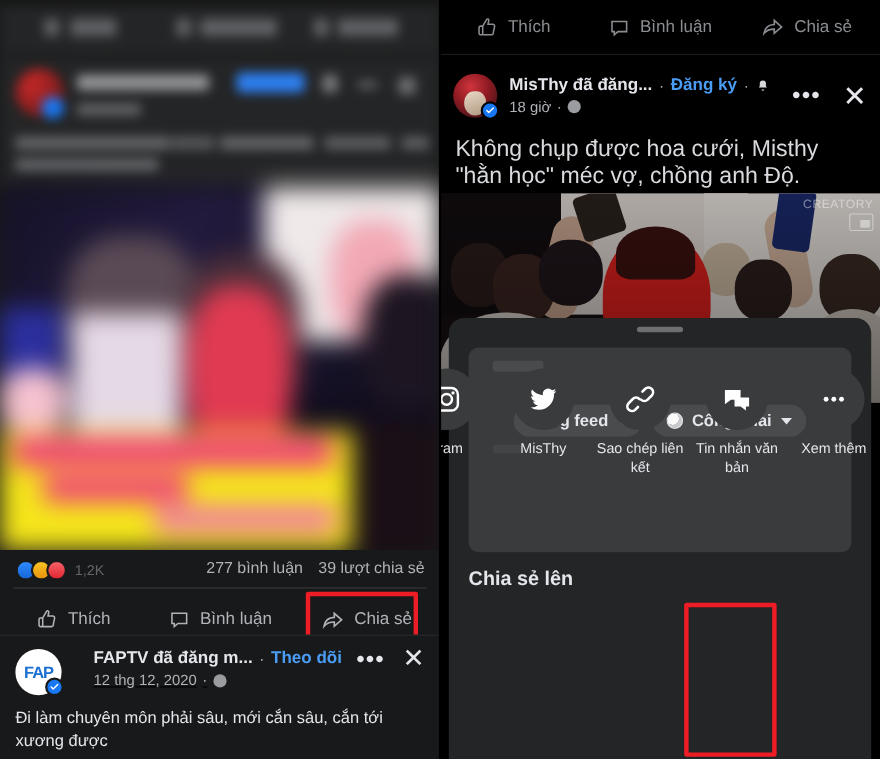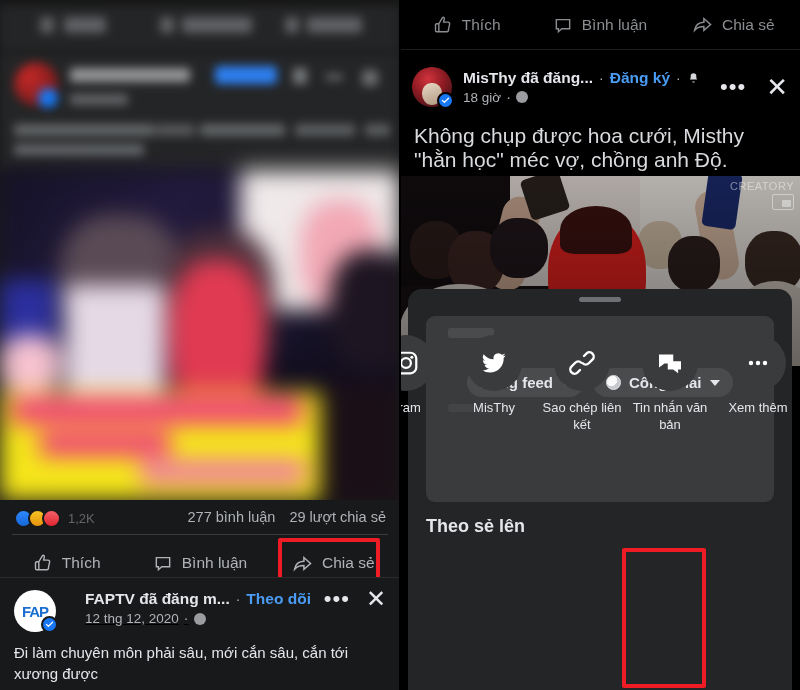--- a/index.html
+++ b/index.html
@@ -389,21 +389,21 @@
     </div>
 
     <div class="counts-row">
       <div class="reactions">
         <div class="r like"></div>
         <div class="r haha"></div>
         <div class="r love"></div>
         <div class="rcount">1,2K</div>
       </div>
       <div class="count-text">277 bình luận</div>
-      <div class="count-text">29 lượt chia sẻ</div>
+      <div class="count-text">39 lượt chia sẻ</div>
     </div>
 
     <div class="divider-left"></div>
 
     <div class="left-actionbar">
       <div class="act-btn">
         <svg width="20" height="20" viewBox="0 0 24 24">
           <path d="M7 10.5V20H4.5A1.5 1.5 0 0 1 3 18.5v-6.5A1.5 1.5 0 0 1 4.5 10.5zM7 10.5l4.2-7.1a1.3 1.3 0 0 1 2.4.9l-.8 4.2h5.2a2 2 0 0 1 1.95 2.45l-1.4 6.4A2 2 0 0 1 16.6 20H7z"></path>
         </svg>
         <span>Thích</span>
@@ -555,21 +555,21 @@
           <div class="pill">
             <span class="globe-ic"></span>
             <span>Công khai</span>
             <span class="caret"></span>
           </div>
         </div>
 
 
       </div>
 
-      <div class="share-to-title">Theo sẻ lên</div>
+      <div class="share-to-title">Chia sẻ lên</div>
     </div>
 
     <div class="share-icons">
 
       <div class="share-item">
         <div class="share-circle">
           <svg width="28" height="28" viewBox="0 0 24 24">
             <rect x="3.2" y="3.2" width="17.6" height="17.6" rx="5" fill="none" stroke="#fff" stroke-width="1.9"></rect>
             <circle cx="12" cy="12" r="4.2" fill="none" stroke="#fff" stroke-width="1.9"></circle>
             <circle cx="17" cy="7" r="1.3" fill="#fff"></circle>

